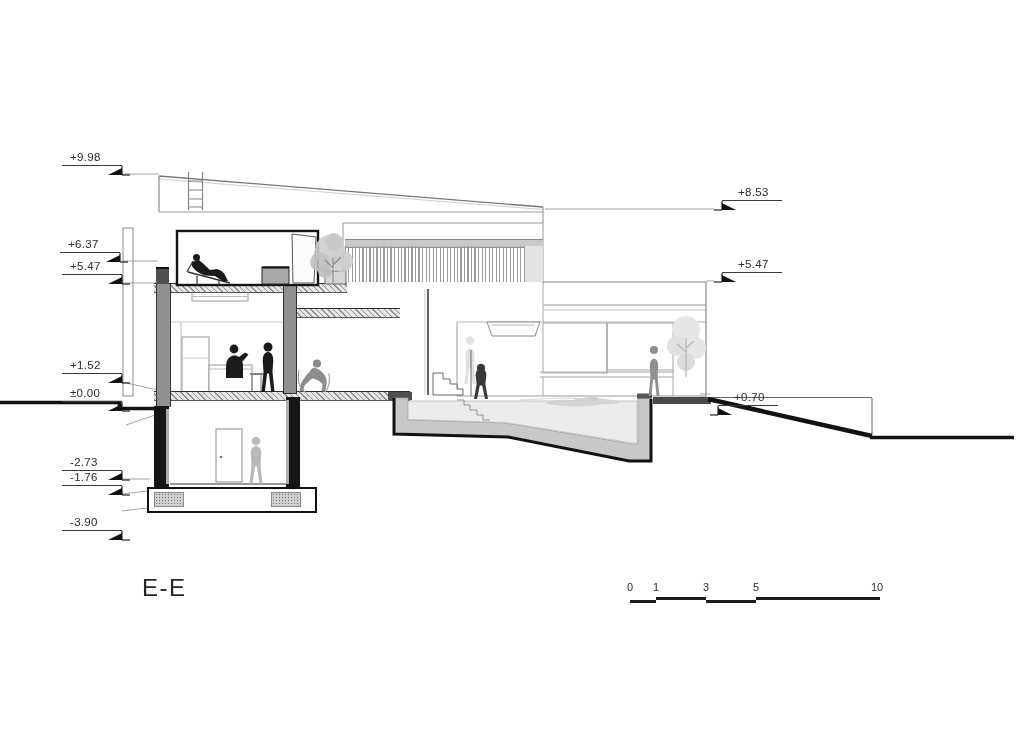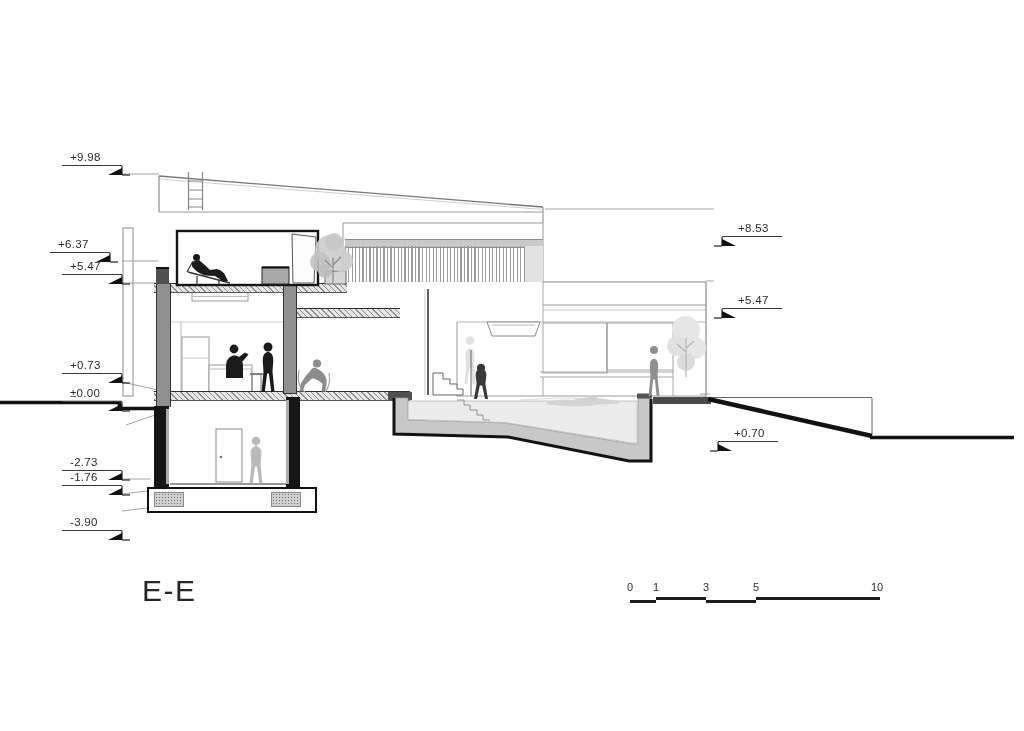--- a/index.html
+++ b/index.html
@@ -12,30 +12,30 @@
          background-image:repeating-linear-gradient(45deg,rgba(70,70,70,.55) 0 1px,transparent 1px 4px);
          border-top:1.5px solid #2e2e2e;border-bottom:1px solid #555;}
   
   .slats{background-image:repeating-linear-gradient(90deg,#9c9c9c 0 1px,transparent 1px 3.5px);}
   .speckle{background-color:#cfcfcf;
            background-image:radial-gradient(#6f6f6f .7px,transparent .9px);
            background-size:3px 3px;border:1px solid #8a8a8a;}
   
   .marker{position:absolute;font-size:11.5px;line-height:11px;color:#2b2b2b;letter-spacing:.3px;}
   .m-text{padding-left:8px;margin-bottom:2px;}
-  .marker-right .m-text{padding-left:16px;margin-top:36px;}
+  .marker-right .m-text{padding-left:16px;}
   .m-line{position:relative;width:60px;border-top:1.2px solid #3a3a3a;height:0;}
   .m-flag{position:absolute;top:0;}
   .marker-left .m-flag{right:-8px;}
   .marker-right .m-flag{left:-8px;}
   
   .scalebar{position:absolute;left:628px;top:581px;width:256px;height:24px;}
   .sb-num{position:absolute;top:0;font-size:11px;color:#2d2d2d;transform:translateX(-50%);}
   .sb-seg{position:absolute;height:3.4px;background:#1d1d1d;}
-  .title-label{position:absolute;left:142px;top:574px;font-size:30px;font-weight:500;
+  .title-label{position:absolute;left:142px;top:574px;font-size:24px;font-weight:500;
                letter-spacing:1.5px;color:#262626;}
 </style>
 </head>
 <body>
 
 <div class="canvas">
 
   <svg class="layer" width="1024" height="731">
 
     <g>
@@ -249,42 +249,42 @@
   <div class="marker marker-left" style="left:62px;top:152px;">
     <div class="m-text">+9.98</div>
     <div class="m-line">
       <svg class="m-flag" width="30" height="10">
         <path d="M22,0 V9" stroke="#222" stroke-width="1.2"></path>
         <path d="M22,9 L8,9 L22,2 Z" fill="#111"></path>
         <path d="M22,9 H30" stroke="#222" stroke-width="1.2"></path>
       </svg>
     </div>
   </div>
-  <div class="marker marker-left" style="left:50px;top:239px;">
+  <div class="marker marker-left" style="left:60px;top:239px;">
     <div class="m-text">+6.37</div>
     <div class="m-line">
       <svg class="m-flag" width="30" height="10">
         <path d="M22,0 V9" stroke="#222" stroke-width="1.2"></path>
         <path d="M22,9 L8,9 L22,2 Z" fill="#111"></path>
         <path d="M22,9 H30" stroke="#222" stroke-width="1.2"></path>
       </svg>
     </div>
   </div>
   <div class="marker marker-left" style="left:62px;top:261px;">
     <div class="m-text">+5.47</div>
     <div class="m-line">
       <svg class="m-flag" width="30" height="10">
         <path d="M22,0 V9" stroke="#222" stroke-width="1.2"></path>
         <path d="M22,9 L8,9 L22,2 Z" fill="#111"></path>
         <path d="M22,9 H30" stroke="#222" stroke-width="1.2"></path>
       </svg>
     </div>
   </div>
   <div class="marker marker-left" style="left:62px;top:360px;">
-    <div class="m-text">+0.73</div>
+    <div class="m-text">+1.52</div>
     <div class="m-line">
       <svg class="m-flag" width="30" height="10">
         <path d="M22,0 V9" stroke="#222" stroke-width="1.2"></path>
         <path d="M22,9 L8,9 L22,2 Z" fill="#111"></path>
         <path d="M22,9 H30" stroke="#222" stroke-width="1.2"></path>
       </svg>
     </div>
   </div>
   <div class="marker marker-left" style="left:62px;top:388px;">
     <div class="m-text">±0.00</div>

